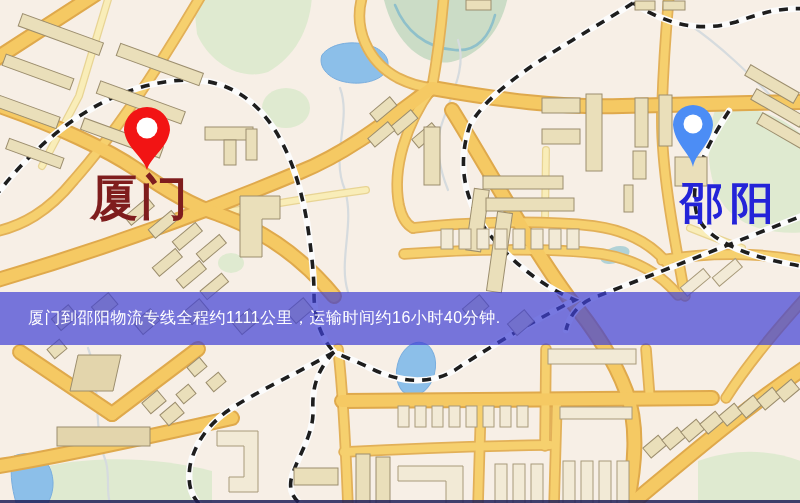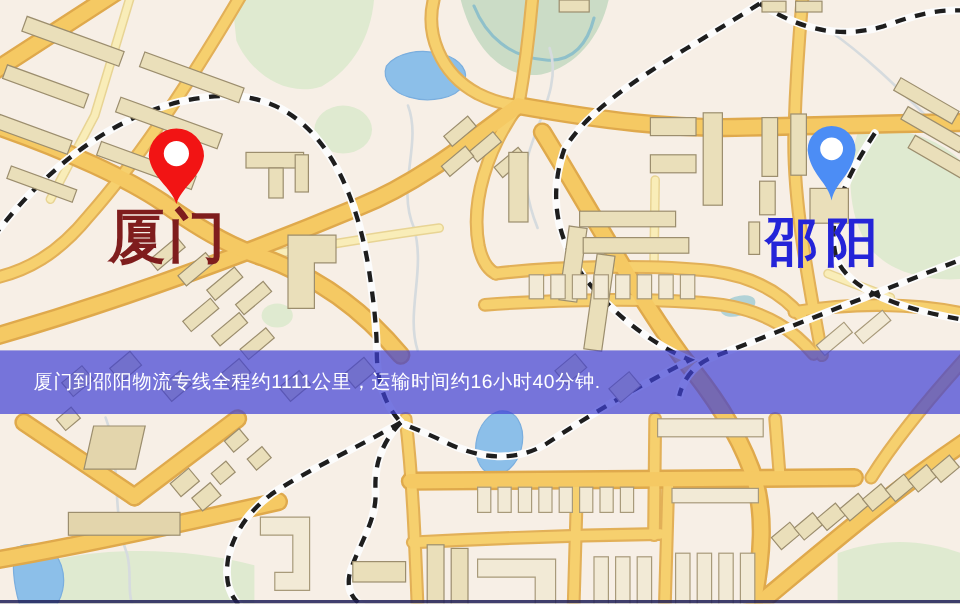--- a/index.html
+++ b/index.html
@@ -301,21 +301,21 @@
       <rect class="b" x="162" y="407" width="20" height="14" transform="rotate(-40 172 414)"></rect>
       <rect class="b3" x="57" y="427" width="93" height="19"></rect>
       <path class="b2" d="M217,431 L258,431 L258,492 L229,492 L229,477 L244,477 L244,446 L217,446 Z"></path>
       <rect class="b" x="294" y="468" width="44" height="17"></rect>
       <rect class="b" x="356" y="454" width="14" height="50"></rect>
       <rect class="b" x="376" y="457" width="14" height="48"></rect>
     </g>
   </svg>
 
   <div class="city-label xiamen" style="color: #7f1d1d;">厦门</div>
-  <div class="city-label shaoyang" style="color: rgb(36, 36, 216);">邵阳</div>
+  <div class="city-label shaoyang" style="color: rgb(36, 36, 216); margin-left: 42px;">邵阳</div>
 
   <svg class="pin" style="left:118px;top:102px" width="58" height="70" viewBox="0 0 58 70">
     <path d="M29,68 C25,54 8,46 6,28 A23,23 0 1 1 52,28 C50,46 33,54 29,68 Z" fill="#f21414"></path>
     <circle cx="29" cy="26" r="10.5" fill="#ffffff"></circle>
   </svg>
 
   <svg class="pin" style="left:668px;top:100px" width="50" height="70" viewBox="0 0 50 70">
     <path d="M25,67 C22,52 7,45 5,25 A20,20 0 1 1 45,25 C43,45 28,52 25,67 Z" fill="#4c8df5"></path>
     <circle cx="25" cy="24" r="9.5" fill="#ffffff"></circle>
   </svg>

